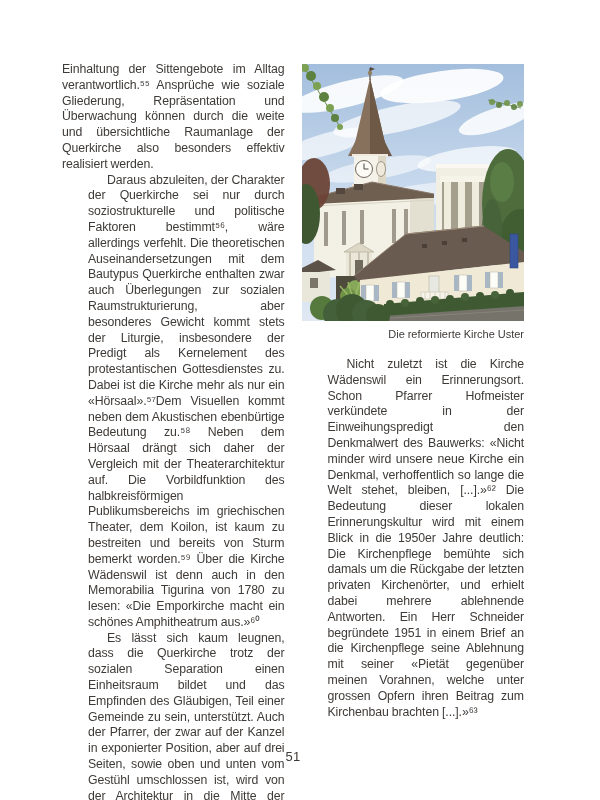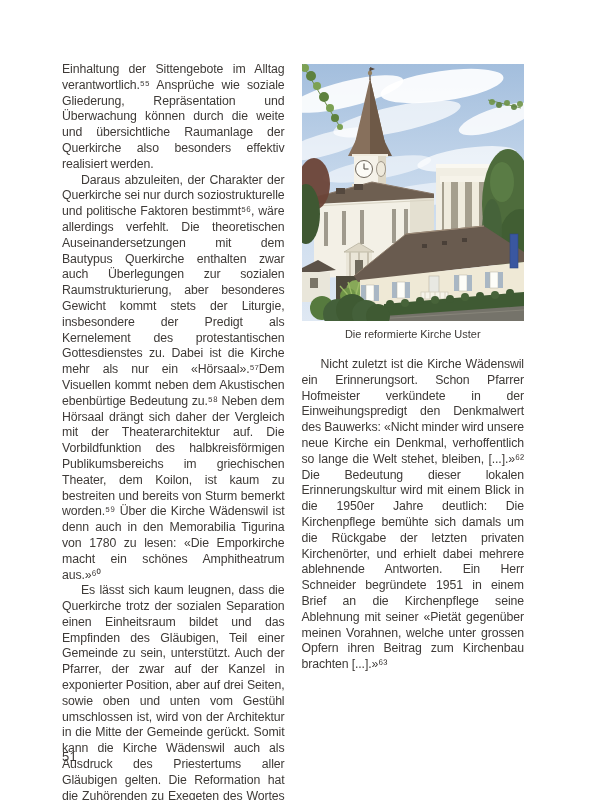--- a/index.html
+++ b/index.html
@@ -22,35 +22,35 @@
     width: 223px;
     font-size: 12.3px;
     line-height: 15.8px;
     text-align: justify;
     letter-spacing: -0.1px;
     hyphens: auto;
     -webkit-hyphens: auto;
     word-spacing: -0.2px;
   }
   .col p { margin: 0; }
-  .col p.indent { text-indent: 19px; }
+  .col p.indent { text-indent: 19px; margin-left: 26px; }
   figure { margin: 2px 0 16px 0; }
   .photo-frame { display: block; width: 222px; height: 257px; }
   figcaption {
     font-size: 11px;
     line-height: 13px;
     margin-top: 7px;
     letter-spacing: 0;
-    text-align: center;
+    text-align: right;
     color: #3e3a37;
   }
   .page-number {
     position: absolute;
     left: 62px; top: 749px; width: 462px;
-    text-align: left;
+    text-align: center;
     font-size: 13px;
     letter-spacing: 0.2px;
   }
 </style>
 </head>
 <body>
 
 <div class="page">
   <div class="columns">
 

